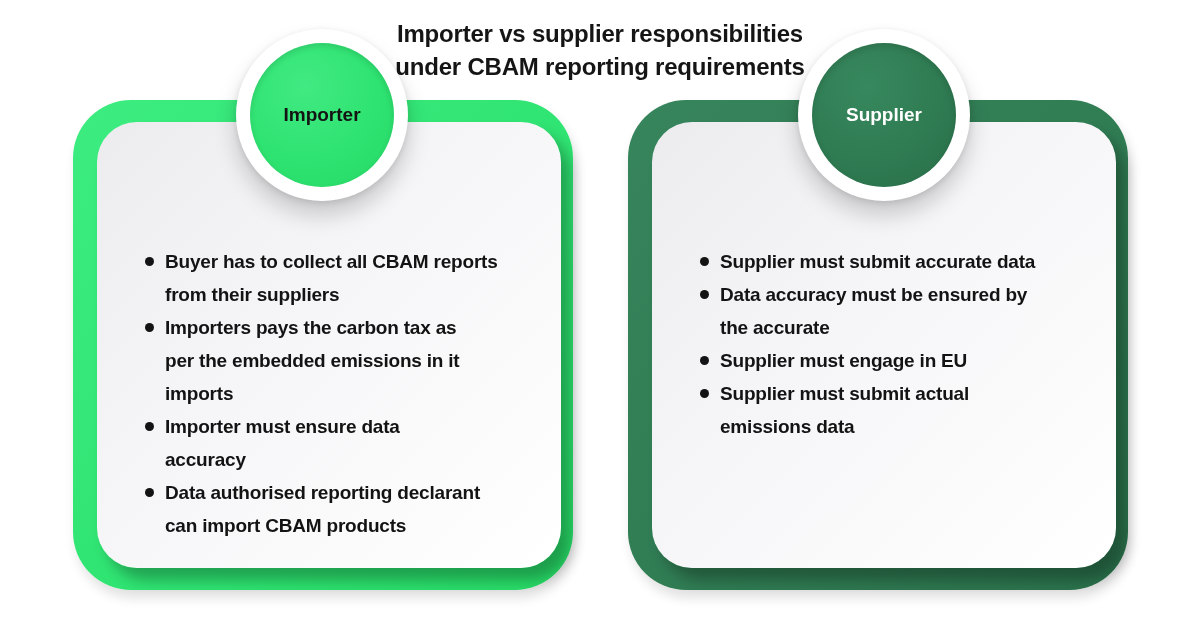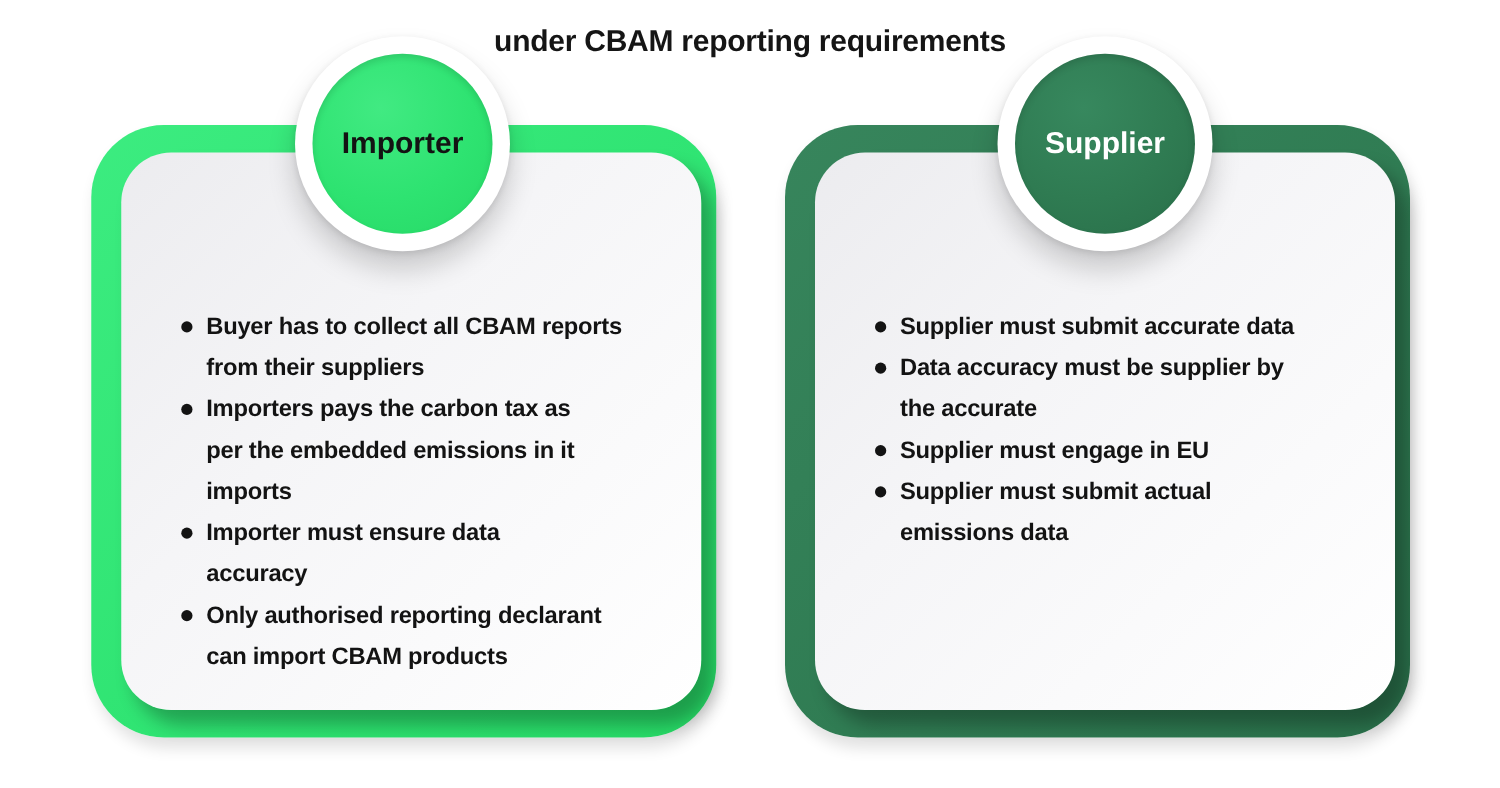--- a/index.html
+++ b/index.html
@@ -103,79 +103,80 @@
   .badge-inner {
     position: absolute;
     left: 14px;
     top: 14px;
     width: 144px;
     height: 144px;
     border-radius: 50%;
     display: flex;
     align-items: center;
     justify-content: center;
-    font-size: 24px;
+    font-size: 19px;
     font-weight: 700;
     box-shadow: inset 0 3px 6px rgba(0,0,0,0.12);
   }
   .badge.importer .badge-inner {
     background: radial-gradient(circle at 38% 30%, #41ea82 0%, #2ee371 55%, #27d966 100%);
     color: #131313;
   }
   .badge.supplier .badge-inner {
     background: radial-gradient(circle at 38% 30%, #37885e 0%, #2f7b52 55%, #296f49 100%);
     color: #ffffff;
   }
 </style>
 </head>
 <body>
 
 <div class="canvas">
 
   <div class="title">
+    <div>Importer vs supplier responsibilities</div>
     <div>under CBAM reporting requirements</div>
   </div>
 
   <div class="frame importer">
     <div class="inner">
       <ul class="resp-list">
         <li>
           <span>Buyer has to collect all CBAM reports</span>
           <span>from their suppliers</span>
         </li>
         <li>
           <span>Importers pays the carbon tax as</span>
           <span>per the embedded emissions in it</span>
           <span>imports</span>
         </li>
         <li>
           <span>Importer must ensure data</span>
           <span>accuracy</span>
         </li>
         <li>
-          <span>Only authorised reporting declarant</span>
+          <span>Data authorised reporting declarant</span>
           <span>can import CBAM products</span>
         </li>
       </ul>
     </div>
   </div>
   <div class="badge importer">
     <div class="badge-inner">
       <span>Importer</span>
     </div>
   </div>
 
   <div class="frame supplier">
     <div class="inner">
       <ul class="resp-list">
         <li>
           <span>Supplier must submit accurate data</span>
         </li>
         <li>
-          <span>Data accuracy must be supplier by</span>
+          <span>Data accuracy must be ensured by</span>
           <span>the accurate</span>
         </li>
         <li>
           <span>Supplier must engage in EU</span>
         </li>
         <li>
           <span>Supplier must submit actual</span>
           <span>emissions data</span>
         </li>
       </ul>

